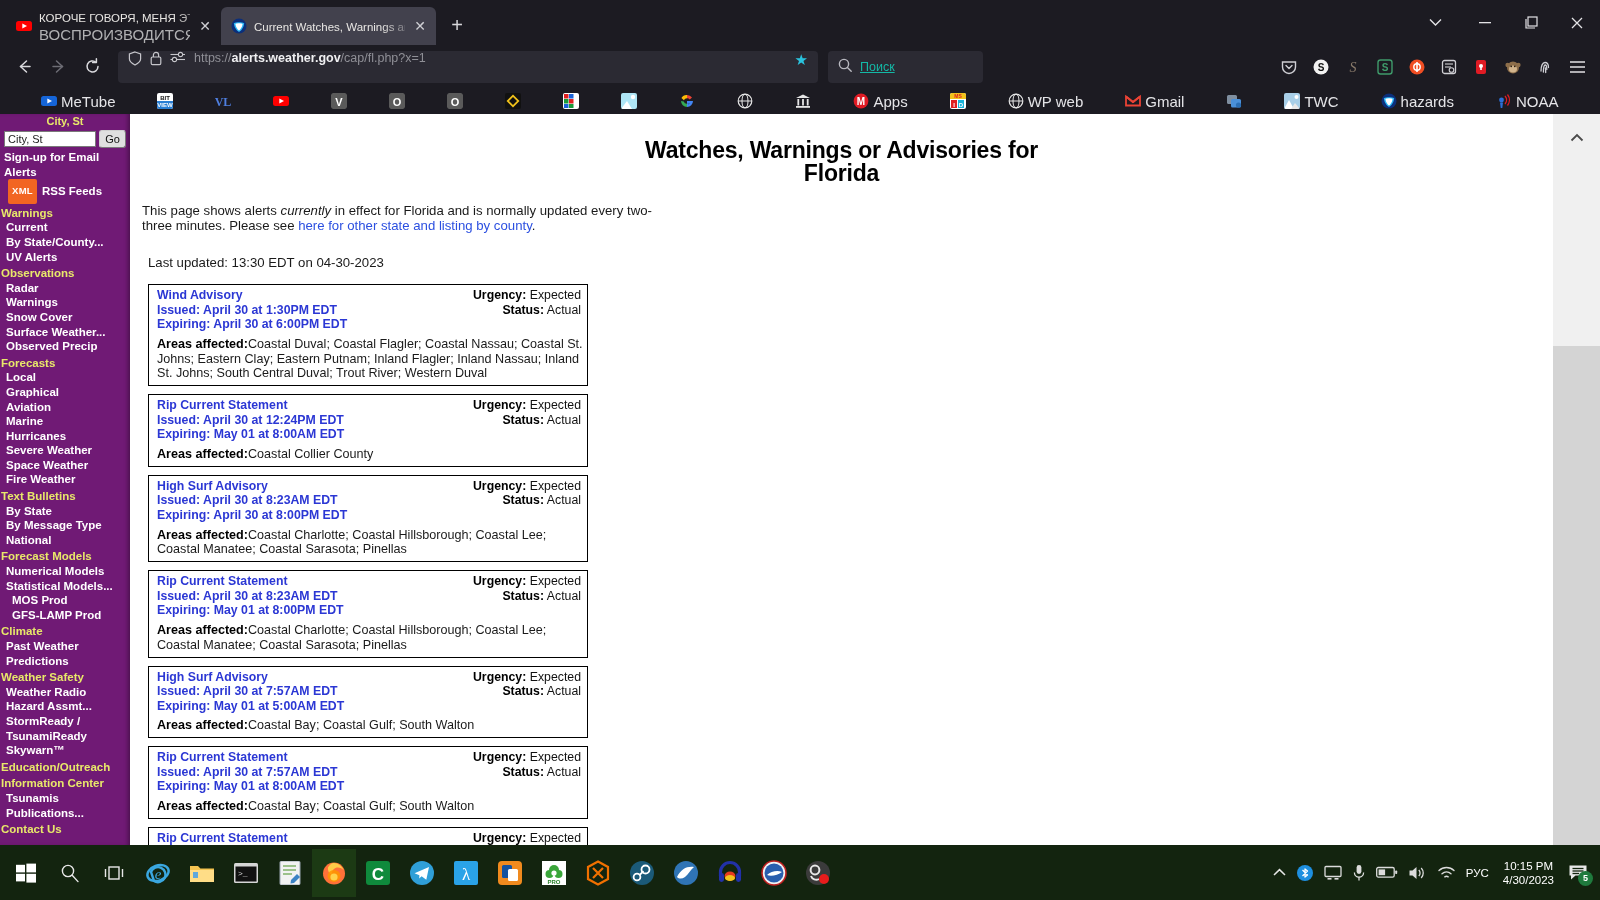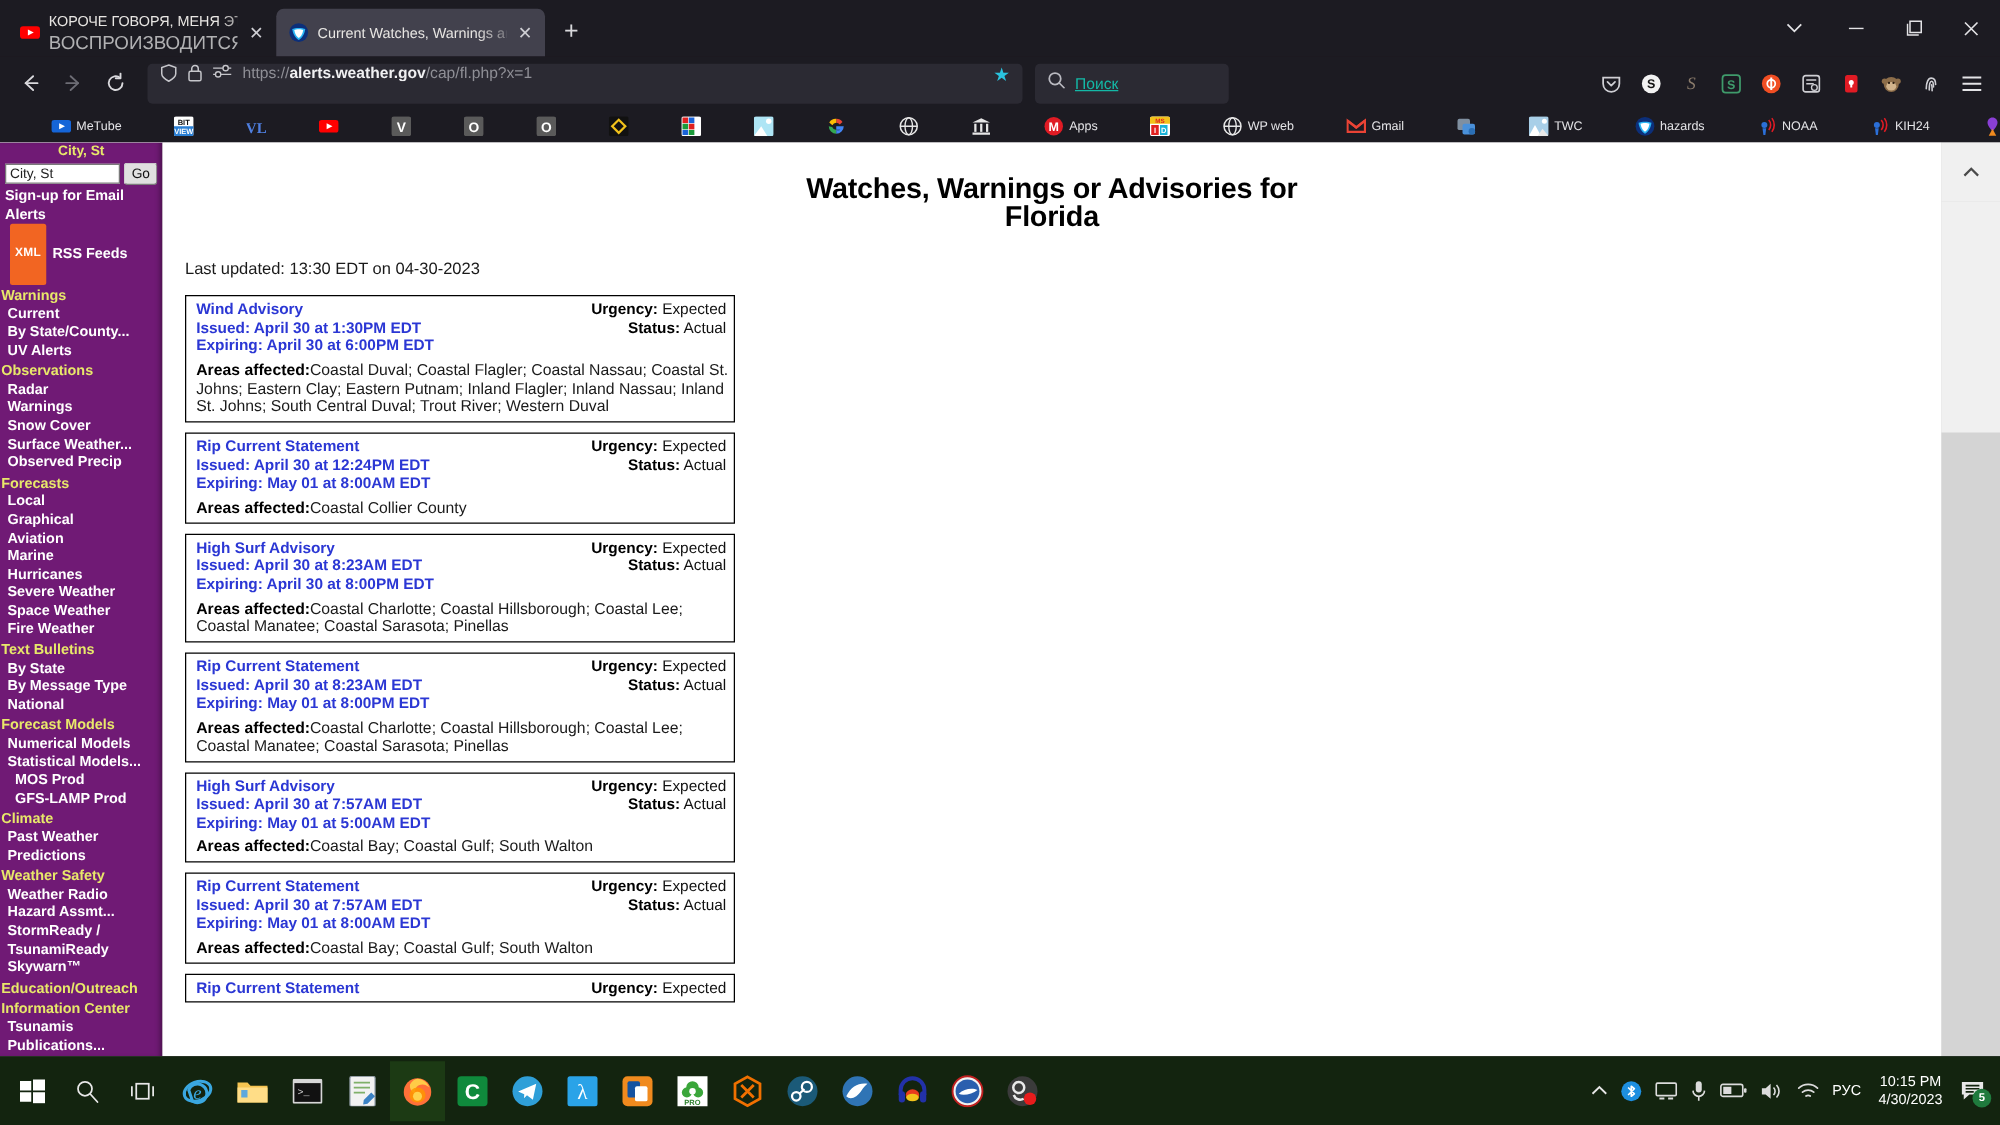--- a/index.html
+++ b/index.html
@@ -58,21 +58,21 @@
     flex: 0 0 155px; height: 32px; background: #2b2a33; border-radius: 4px;
     display: flex; align-items: center; gap: 8px; padding: 0 10px; margin-left: 8px;
   }
   .searchbar .ph { font-size: 12.5px; color: #14b8a6; text-decoration: underline; }
   .exticons { display: flex; align-items: center; gap: 2px; margin-left: auto; }
   .exticon { width: 30px; height: 30px; display: flex; align-items: center; justify-content: center; }
 
   
   .bmbar { height: 26px; display: flex; align-items: center; gap: 2px; padding: 0 6px; background: #1c1b22; overflow: hidden; }
   .bm { display: flex; align-items: center; gap: 4px; padding: 2px 5px; border-radius: 3px; flex: 0 0 auto; }
-  .bm-label { font-size: 10px; color: #e4e4e7; white-space: nowrap; }
+  .bm-label { font-size: 15px; color: #e4e4e7; white-space: nowrap; }
   .bmfav { width: 16px; height: 16px; flex: 0 0 16px; border-radius: 2px; display: flex; align-items: center; justify-content: center; font-size: 10px; font-weight: bold; overflow: hidden; margin-left: 30px; }
   .bm-overflow { color: #e4e4e7; font-size: 13px; padding: 0 4px; }
 
   
   #viewport { position: absolute; left: 0; top: 114px; width: 1600px; height: 731px; background: #ffffff; overflow: hidden; }
 
   .page { display: flex; width: 1553px; height: 731px; background: #fff; }
 
   
   .sidebar {
@@ -88,21 +88,21 @@
   }
   .sb-go {
     flex: 0 0 auto; height: 18px; font-size: 11px; font-family: "Liberation Sans", sans-serif;
     background: #e0e0e0; border: 1px outset #cfcfcf; color: #111; padding: 0 5px; border-radius: 3px;
   }
   .sb-link { font-size: 11.5px; font-weight: bold; color: #ffffff; line-height: 14.6px; padding-left: 4px; white-space: normal; }
   .sb-link.sub { padding-left: 6px; }
   .sb-link.subsub { padding-left: 12px; }
   .sb-head { font-size: 11.5px; font-weight: bold; color: #e8e86a; line-height: 14.6px; padding-left: 1px; margin-top: 2px; }
   .sb-rss { display: flex; align-items: center; gap: 5px; padding-left: 8px; line-height: 14.6px; }
-  .xmlbadge { background: #f26522; color: #fff; font-size: 9.5px; font-weight: bold; padding: 17px 4px; border-radius: 2px; letter-spacing: .3px; }
+  .xmlbadge { background: #f26522; color: #fff; font-size: 9.5px; font-weight: bold; padding: 5px 4px; border-radius: 2px; letter-spacing: .3px; }
 
   
   .content { flex: 1 1 auto; background: #fff; padding: 0 0 0 0; position: relative; overflow: hidden; }
   .crumbs { font-size: 11px; color: #1a1aee; padding: 2px 0 0 22px; height: 11px; overflow: hidden; }
   h1.title {
     font-size: 23px; font-weight: bold; color: #000; text-align: center;
     margin: 14px auto 0 auto; line-height: 23px; width: 470px; letter-spacing: -0.2px;
   }
   .intro { font-size: 13.2px; color: #1a1a1a; line-height: 15px; margin: 18px 0 0 12px; width: 510px; }
   .intro i { font-style: italic; }
@@ -736,20 +736,21 @@
             <div class="sb-link sub">Tsunamis</div>
             <div class="sb-link sub">Publications...</div>
             <div class="sb-head">Contact Us</div>
           </div>
       </div>
 
       <div class="content">
         <div class="crumbs">&nbsp;</div>
         <h1 class="title">Watches, Warnings or Advisories for Florida</h1>
 
+        <p class="intro"><span>This page shows alerts </span><i>currently</i><span> in effect for Florida and is normally updated every two-three minutes. Please see </span><a href="#">here for other state and listing by county</a><span>.</span></p>
 
         <div class="lastupd">Last updated: 13:30 EDT on 04-30-2023</div>
 
         <div class="alerts" id="alertlist">
             <div class="alert">
               <div class="alert-top">
                 <div class="alert-left">
                   <div class="a-type">Wind Advisory</div>
                   <div class="a-time">Issued: April 30 at 1:30PM EDT</div>
                   <div class="a-time">Expiring: April 30 at 6:00PM EDT</div>

